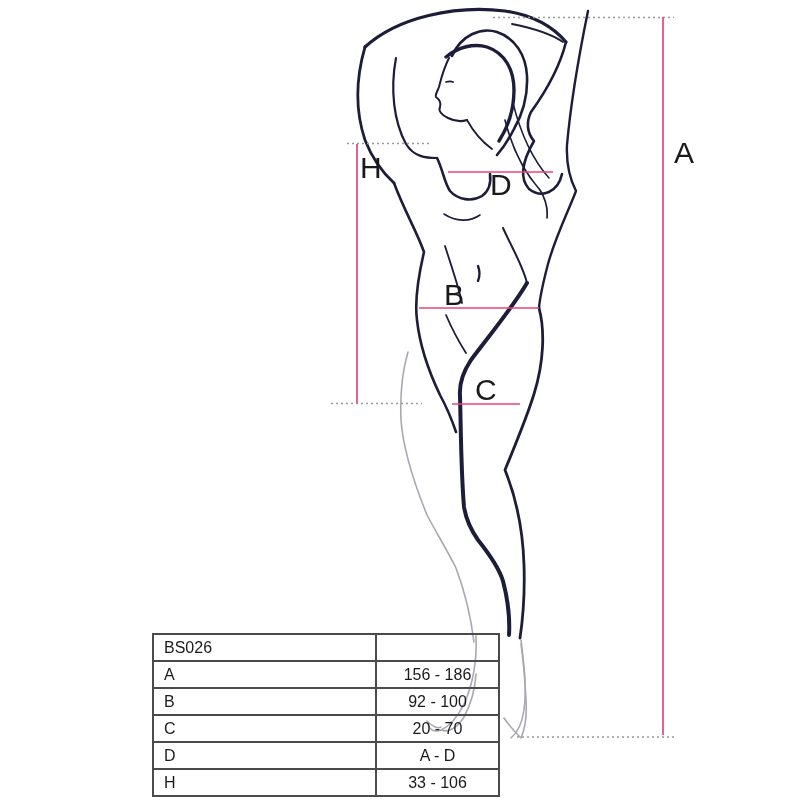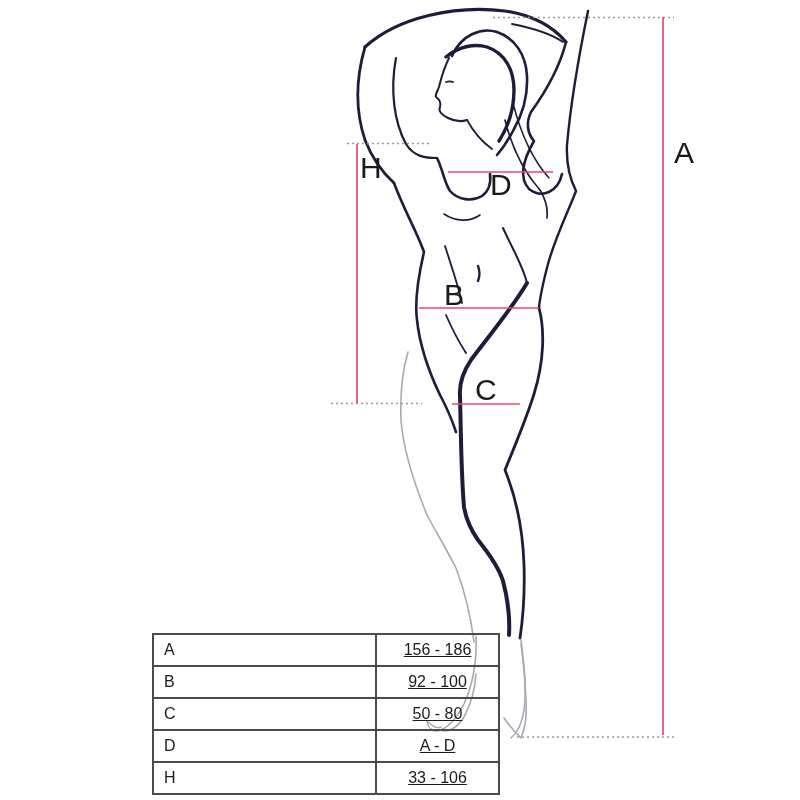--- a/index.html
+++ b/index.html
@@ -25,21 +25,21 @@
   .size-table{
     position:absolute;z-index:2;left:152px;top:633px;width:346px;height:162px;
     border-collapse:collapse;table-layout:fixed;background:transparent;
     font-size:16px;color:var(--text-color);
   }
   .size-table td{
     border:2px solid var(--table-border);
     height:25px;padding:0;vertical-align:middle;background:transparent;
   }
   .size-table td.key{padding-left:10px;text-align:left;}
-  .size-table td.val{text-align:center;text-decoration:underline;}
+  .size-table td.val{text-align:center;}
   .col-key{width:223px;}
   .col-val{width:123px;}
 </style>
 </head>
 <body>
 
 <div class="stage">
 
   <svg class="figure-svg" width="800" height="800" viewBox="0 0 800 800">
 
@@ -111,30 +111,34 @@
   <div class="measure-label" style="left:444px;top:280px;">B</div>
   <div class="measure-label" style="left:475px;top:375px;">C</div>
 
   <table class="size-table">
     <colgroup>
         <col class="col-key">
         <col class="col-val">
       </colgroup>
     <tbody>
       <tr>
+        <td class="key">BS026</td>
+        <td class="val"></td>
+      </tr>
+      <tr>
         <td class="key">A</td>
         <td class="val">156 - 186</td>
       </tr>
       <tr>
         <td class="key">B</td>
         <td class="val">92 - 100</td>
       </tr>
       <tr>
         <td class="key">C</td>
-        <td class="val">50 - 80</td>
+        <td class="val">20 - 70</td>
       </tr>
       <tr>
         <td class="key">D</td>
         <td class="val">A - D</td>
       </tr>
       <tr>
         <td class="key">H</td>
         <td class="val">33 - 106</td>
       </tr>
     </tbody>

